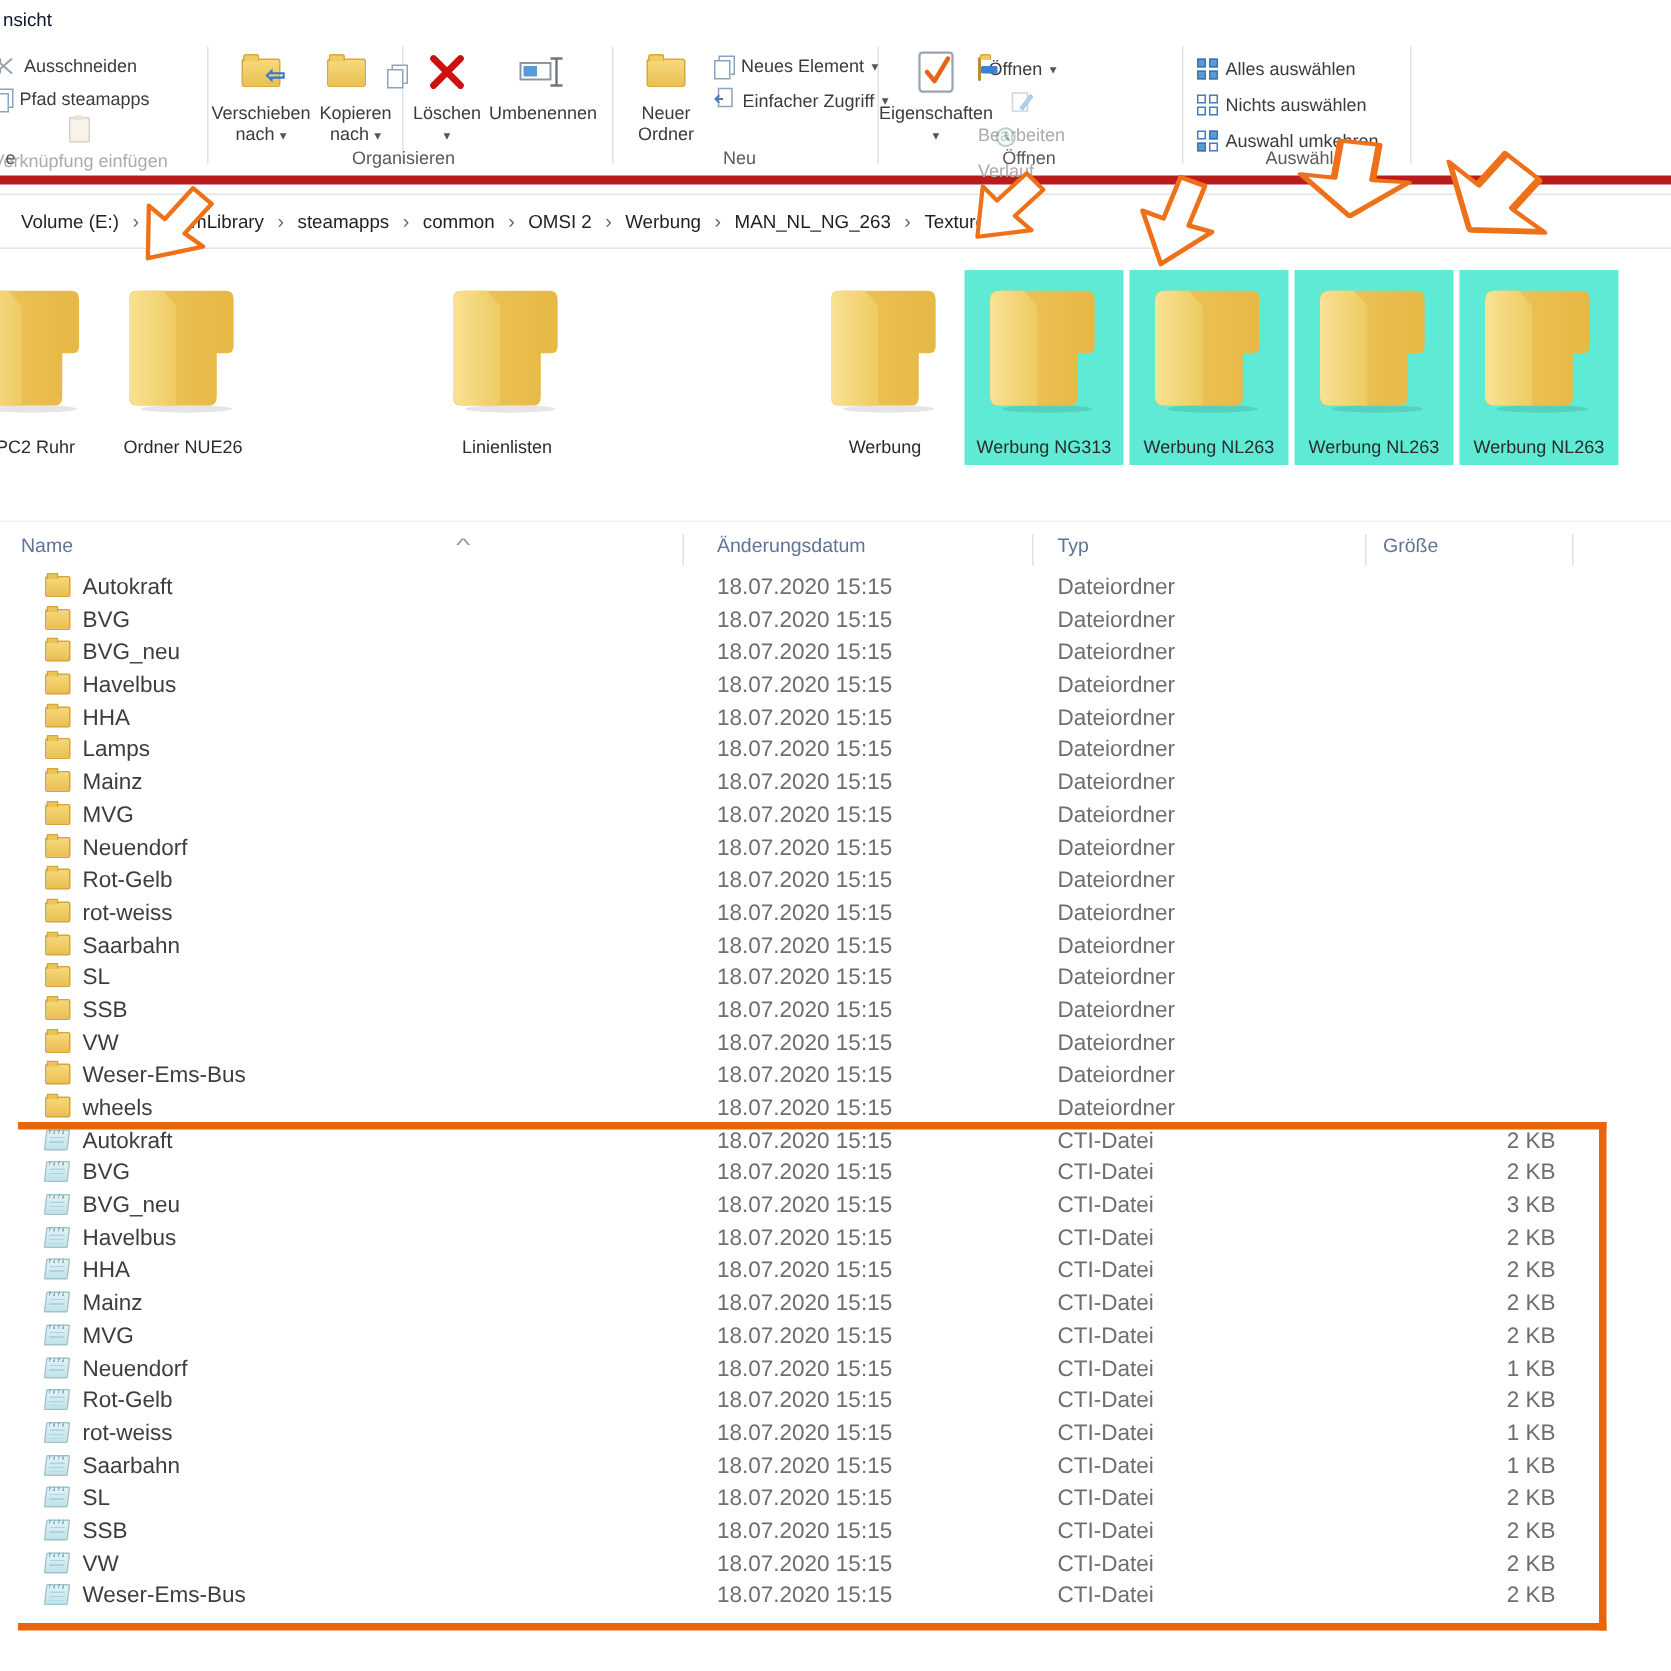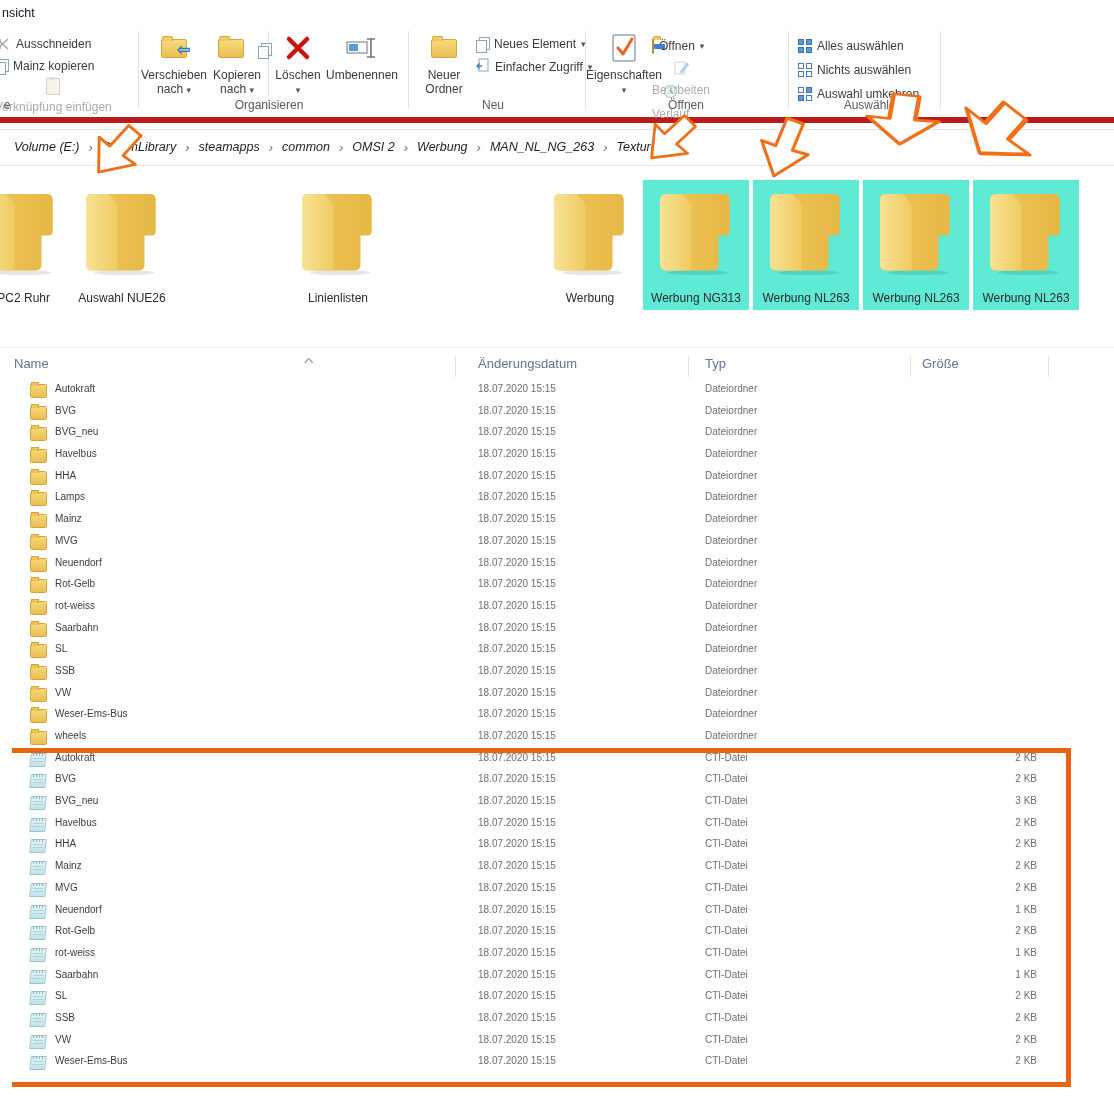--- a/index.html
+++ b/index.html
@@ -50,21 +50,21 @@
   .thumb svg{position:absolute;left:7px;top:6px;}
   .thumb-label{position:absolute;left:0;right:0;bottom:5px;text-align:center;font-size:12px;color:#2b2b2b;white-space:nowrap;}
   
   .hrline{position:absolute;left:0;top:347px;width:1114px;height:1px;background:#f0f0f0;}
   .lheader{position:absolute;left:0;top:350px;width:1114px;height:26px;font-size:13px;color:#5f7496;}
   .lheader span{position:absolute;top:6px;}
   .h-name{left:14px;} .h-date{left:478px;} .h-type{left:705px;} .h-size{left:922px;}
   .sortcaret{position:absolute;left:306px;top:0px;color:#9a9a9a;font-size:12px;transform:scaleX(1.7);}
   .hsep{position:absolute;top:3px;height:21px;width:1px;background:#e2e2e2;}
   .listbody{position:absolute;left:0;top:380px;width:1114px;}
-  .frow{position:relative;height:21.7px;font-size:10px;padding-left:21px;}
+  .frow{position:relative;height:21.7px;font-size:15px;padding-left:21px;}
   .frow .icon{position:absolute;left:30px;top:4px;}
   .c-name{position:absolute;left:55px;top:3px;color:#3d3d3d;}
   .c-date{position:absolute;left:478px;top:3px;color:#6e6e6e;}
   .c-type{position:absolute;left:705px;top:3px;color:#6e6e6e;}
   .c-size{position:absolute;left:950px;top:3px;width:87px;text-align:right;color:#6e6e6e;}
   .sfolder{width:15px;height:12px;background:linear-gradient(180deg,#f6d879,#eabf53);border:1px solid #d5a43b;border-radius:1.5px;position:relative;}
   .sfolder::before{content:"";position:absolute;left:0;top:-3px;width:6px;height:3px;background:#eac458;border:1px solid #d5a43b;border-bottom:none;border-radius:1px 1px 0 0;}
   .scti{width:14px;height:12px;background:linear-gradient(180deg,#e2f3f7,#bfe3ea);border:1px solid #9fc4cc;border-radius:1px;transform:skewX(-7deg);position:relative;}
   .scti::before{content:"";position:absolute;left:1px;right:1px;top:-1px;height:3px;
      background:repeating-linear-gradient(90deg,#8fb6bf 0 1px,transparent 1px 3px);}
@@ -108,21 +108,21 @@
       <svg width="16" height="16" viewBox="0 0 16 16">
           <circle cx="3" cy="12.5" r="2" fill="none" stroke="#7c8792" stroke-width="1.3"></circle>
           <circle cx="3" cy="5.5" r="2" fill="none" stroke="#7c8792" stroke-width="1.3"></circle>
           <path d="M4.5 11.5 L13 4 M4.5 6.5 L13 14" stroke="#9aa4ae" stroke-width="1.4" fill="none"></path>
         </svg>
     </span>
     <span>Ausschneiden</span>
   </div>
   <div class="smallitem" style="left:-5px;top:30px">
     <span class="ic pages"></span>
-    <span>Mainz kopieren</span>
+    <span>Pfad steamapps</span>
   </div>
   <div class="smallitem disabled" style="left:-5px;top:52px">
     <span class="ic clipb"></span>
     <span>Verknüpfung einfügen</span>
   </div>
   <div class="rgl" style="left:0;width:14px">e</div>
 
   <div class="bigbtn" style="left:142px;width:64px">
     <span class="bicon ic">
       <span class="cssfolder"></span>
@@ -238,21 +238,21 @@
         <i></i>
         <i></i>
         <i></i>
       </span>
     <span>Auswahl umkehren</span>
   </div>
   <div class="rgl" style="left:798px;width:150px">Auswählen</div>
 </div>
 
 <div class="addrbar">
-  <span style="display:flex;align-items:flex-start;font-style:italic;">
+  <span style="display:flex;align-items:center;">
       <span class="bc-item">Volume (E:)</span>
       <span class="bc-sep">›</span>
       <span class="bc-item">SteamLibrary</span>
       <span class="bc-sep">›</span>
       <span class="bc-item">steamapps</span>
       <span class="bc-sep">›</span>
       <span class="bc-item">common</span>
       <span class="bc-sep">›</span>
       <span class="bc-item">OMSI 2</span>
       <span class="bc-sep">›</span>
@@ -272,21 +272,21 @@
       <path d="M6 13 Q6 7 12 7 L26 7 L34 16 L34 75 L12 75 Q6 75 6 69 Z" fill="url(#gFront)"></path>
     </svg>
     <div class="thumb-label">OPC2 Ruhr</div>
   </div>
     <div class="thumb" style="left: 69px;">
     <svg width="92" height="90" viewBox="0 0 76 80">
       <ellipse cx="40" cy="77" rx="27" ry="2.2" fill="rgba(0,0,0,0.10)"></ellipse>
       <path d="M6 12 Q6 7 11 7 L63 7 Q68 7 68 12 L68 40 Q68 44 64 44 L58 44 L58 70 Q58 75 53 75 L11 75 Q6 75 6 70 Z" fill="url(#gBack)"></path>
       <path d="M6 13 Q6 7 12 7 L26 7 L34 16 L34 75 L12 75 Q6 75 6 69 Z" fill="url(#gFront)"></path>
     </svg>
-    <div class="thumb-label">Auswahl NUE26</div>
+    <div class="thumb-label">Ordner NUE26</div>
   </div>
     <div class="thumb" style="left: 285px;">
     <svg width="92" height="90" viewBox="0 0 76 80">
       <ellipse cx="40" cy="77" rx="27" ry="2.2" fill="rgba(0,0,0,0.10)"></ellipse>
       <path d="M6 12 Q6 7 11 7 L63 7 Q68 7 68 12 L68 40 Q68 44 64 44 L58 44 L58 70 Q58 75 53 75 L11 75 Q6 75 6 70 Z" fill="url(#gBack)"></path>
       <path d="M6 13 Q6 7 12 7 L26 7 L34 16 L34 75 L12 75 Q6 75 6 69 Z" fill="url(#gFront)"></path>
     </svg>
     <div class="thumb-label">Linienlisten</div>
   </div>
     <div class="thumb" style="left: 537px;">

